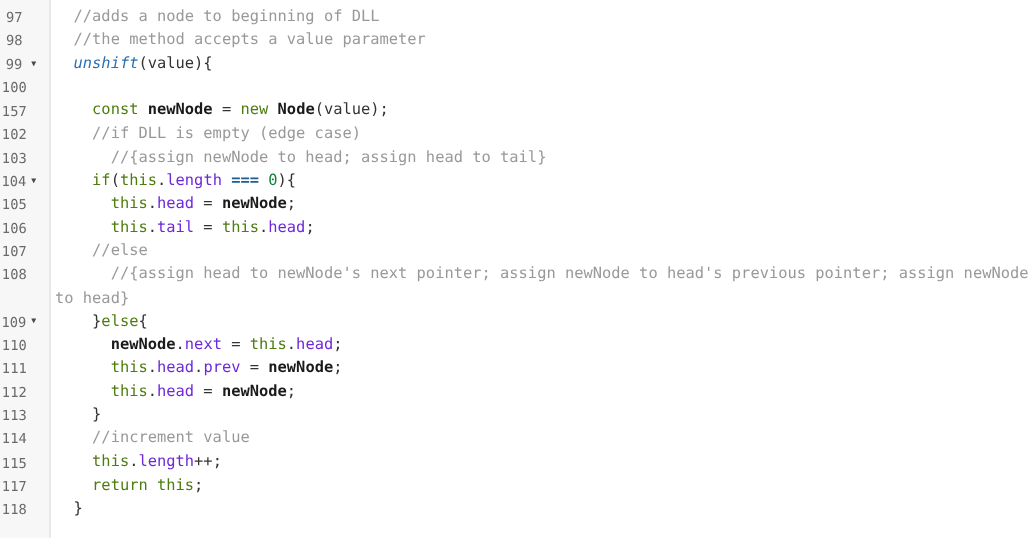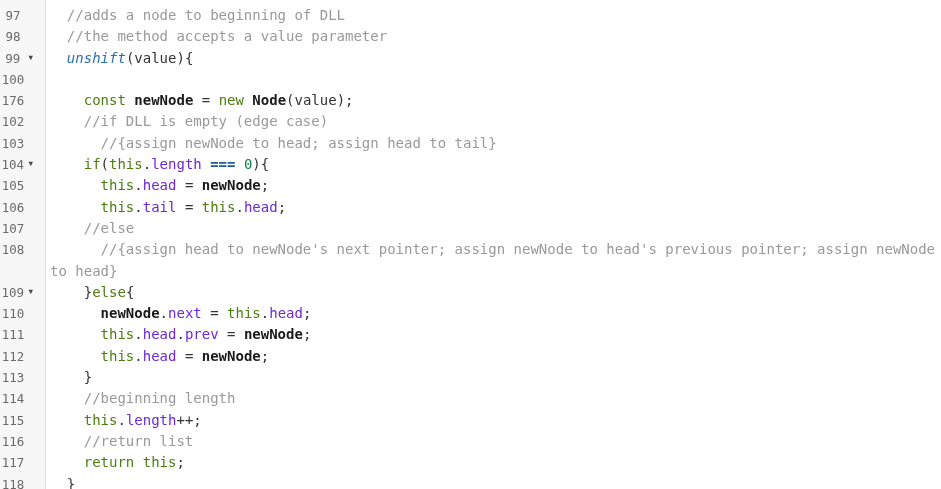--- a/index.html
+++ b/index.html
@@ -97,21 +97,21 @@
         <div class="code"><span class="tok-p">  </span><span class="tok-f">unshift</span><span class="tok-p">(value){</span></div>
       </div>
       <div class="line">
         <div class="gutter-cell">
           <span class="num">100</span>
         </div>
         <div class="code"><span class="tok-p">    </span></div>
       </div>
       <div class="line">
         <div class="gutter-cell">
-          <span class="num">176</span>
+          <span class="num">157</span>
         </div>
         <div class="code"><span class="tok-p">    </span><span class="tok-k">const</span><span class="tok-p"> </span><span class="tok-v">newNode</span><span class="tok-p"> = </span><span class="tok-k">new</span><span class="tok-p"> </span><span class="tok-v">Node</span><span class="tok-p">(value);</span></div>
       </div>
       <div class="line">
         <div class="gutter-cell">
           <span class="num">102</span>
         </div>
         <div class="code"><span class="tok-p">    </span><span class="tok-c">//if DLL is empty (edge case)</span></div>
       </div>
       <div class="line">
@@ -179,33 +179,27 @@
       <div class="line">
         <div class="gutter-cell">
           <span class="num">113</span>
         </div>
         <div class="code"><span class="tok-p">    </span><span class="tok-p">}</span></div>
       </div>
       <div class="line">
         <div class="gutter-cell">
           <span class="num">114</span>
         </div>
-        <div class="code"><span class="tok-p">    </span><span class="tok-c">//beginning length</span></div>
+        <div class="code"><span class="tok-p">    </span><span class="tok-c">//increment value</span></div>
       </div>
       <div class="line">
         <div class="gutter-cell">
           <span class="num">115</span>
         </div>
         <div class="code"><span class="tok-p">    </span><span class="tok-k">this</span><span class="tok-p">.</span><span class="tok-pr">length</span><span class="tok-p">++;</span></div>
-      </div>
-      <div class="line">
-        <div class="gutter-cell">
-          <span class="num">116</span>
-        </div>
-        <div class="code"><span class="tok-p">    </span><span class="tok-c">//return list</span></div>
       </div>
       <div class="line">
         <div class="gutter-cell">
           <span class="num">117</span>
         </div>
         <div class="code"><span class="tok-p">    </span><span class="tok-k">return</span><span class="tok-p"> </span><span class="tok-k">this</span><span class="tok-p">;</span></div>
       </div>
       <div class="line">
         <div class="gutter-cell">
           <span class="num">118</span>

